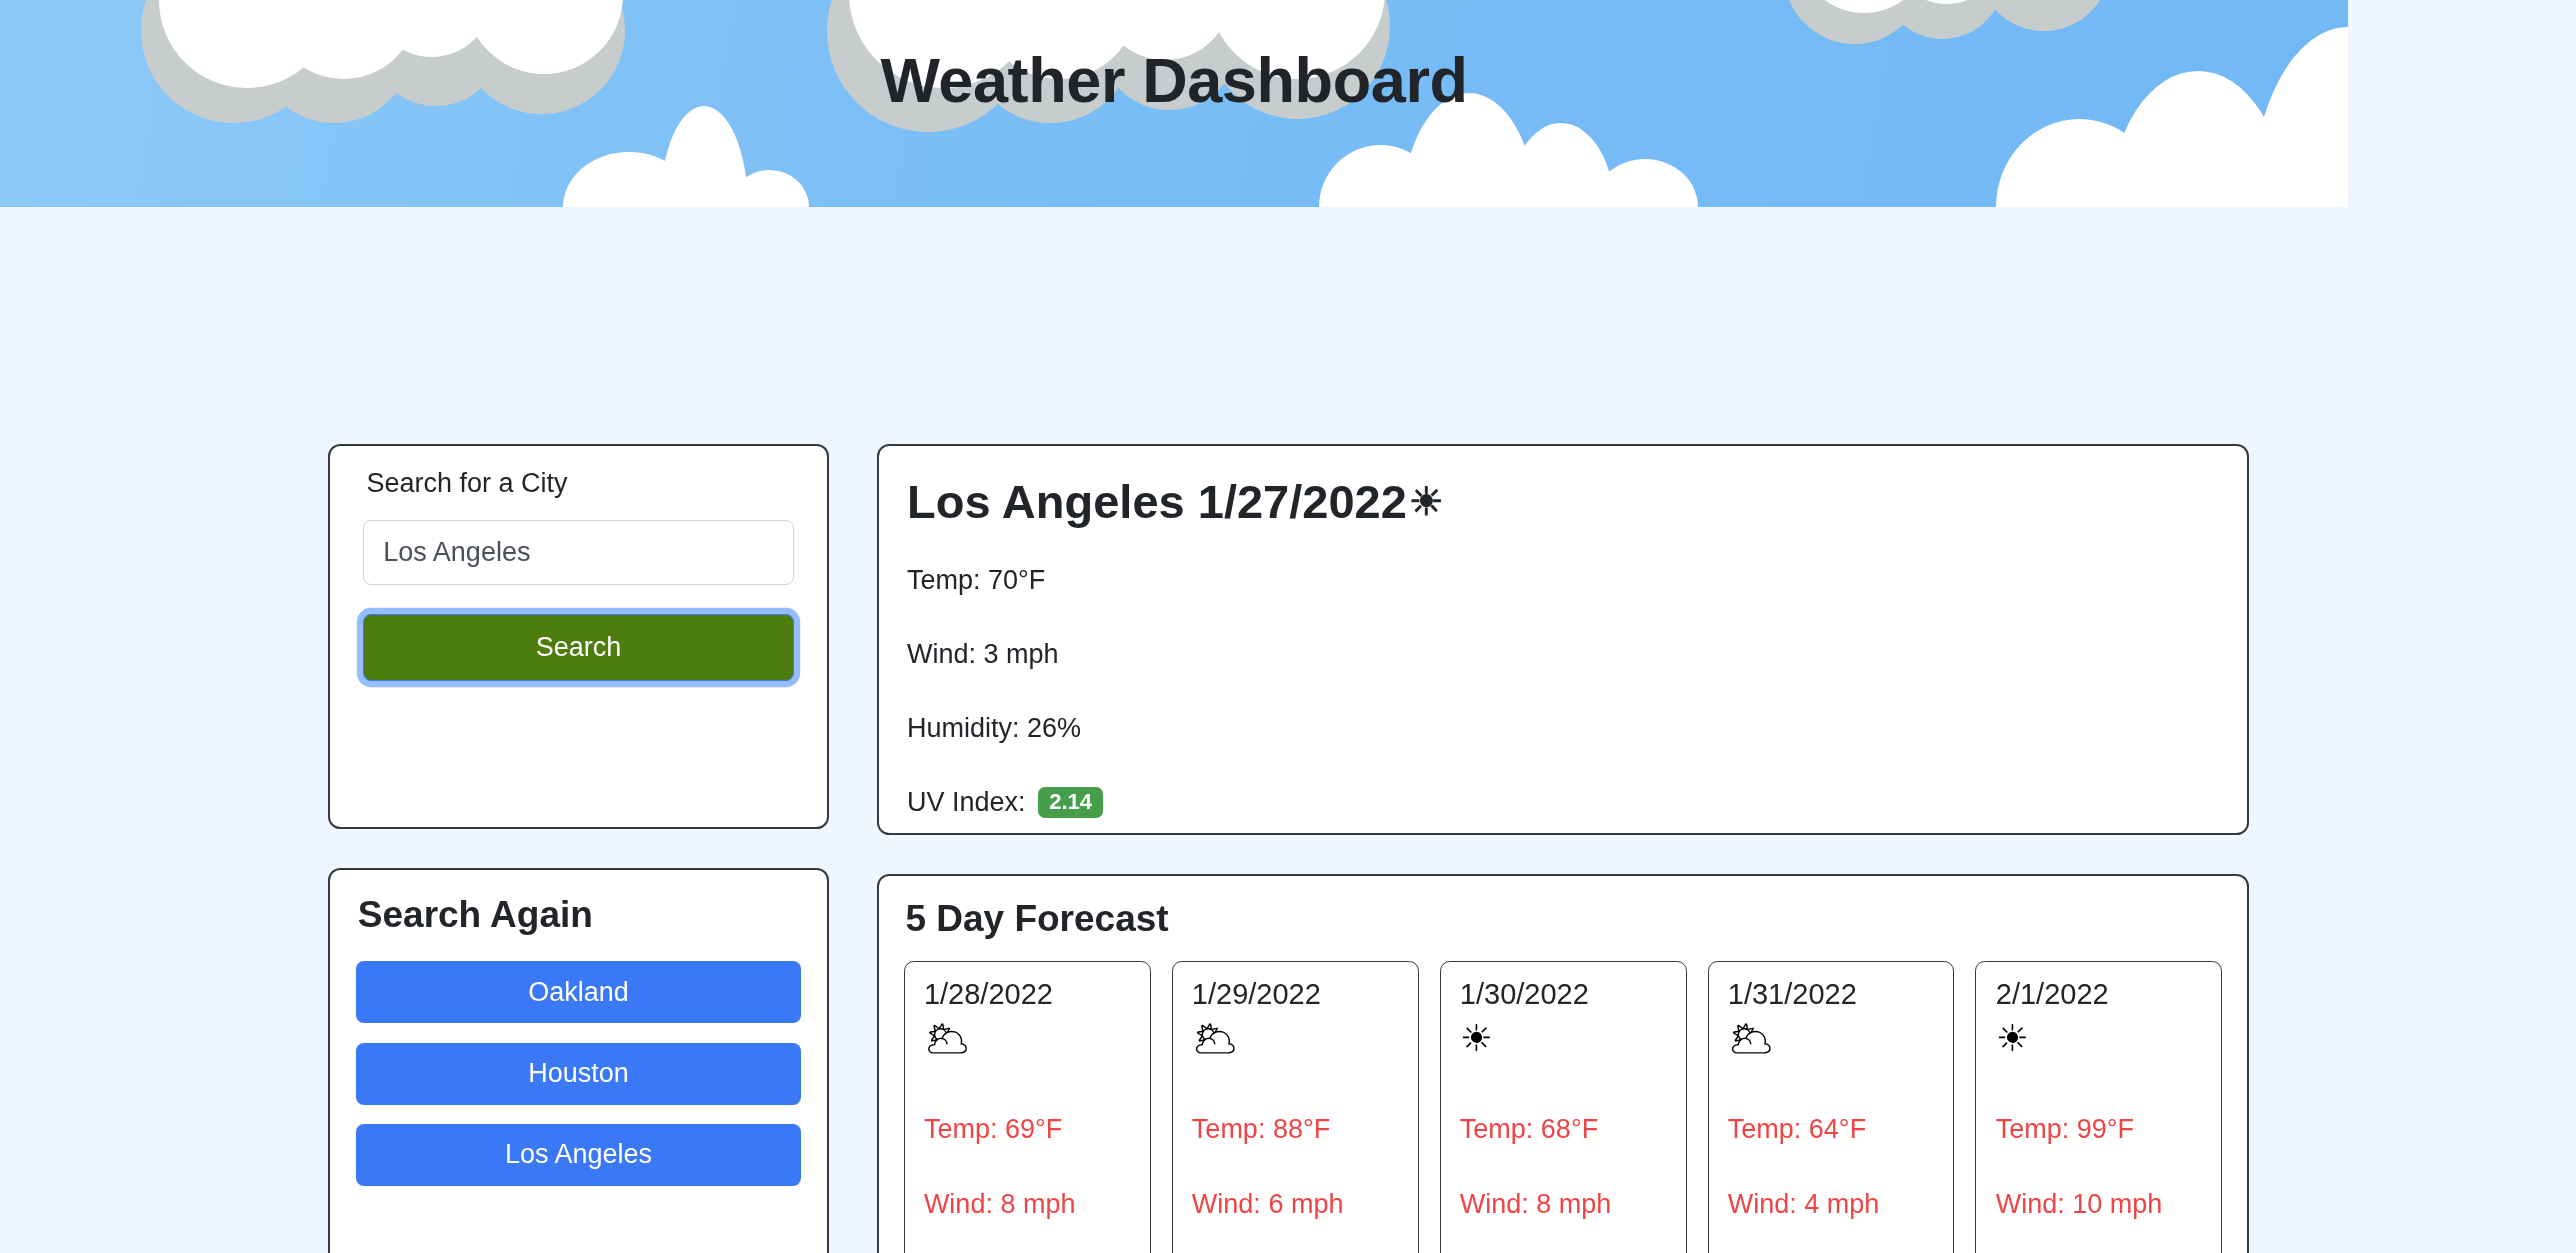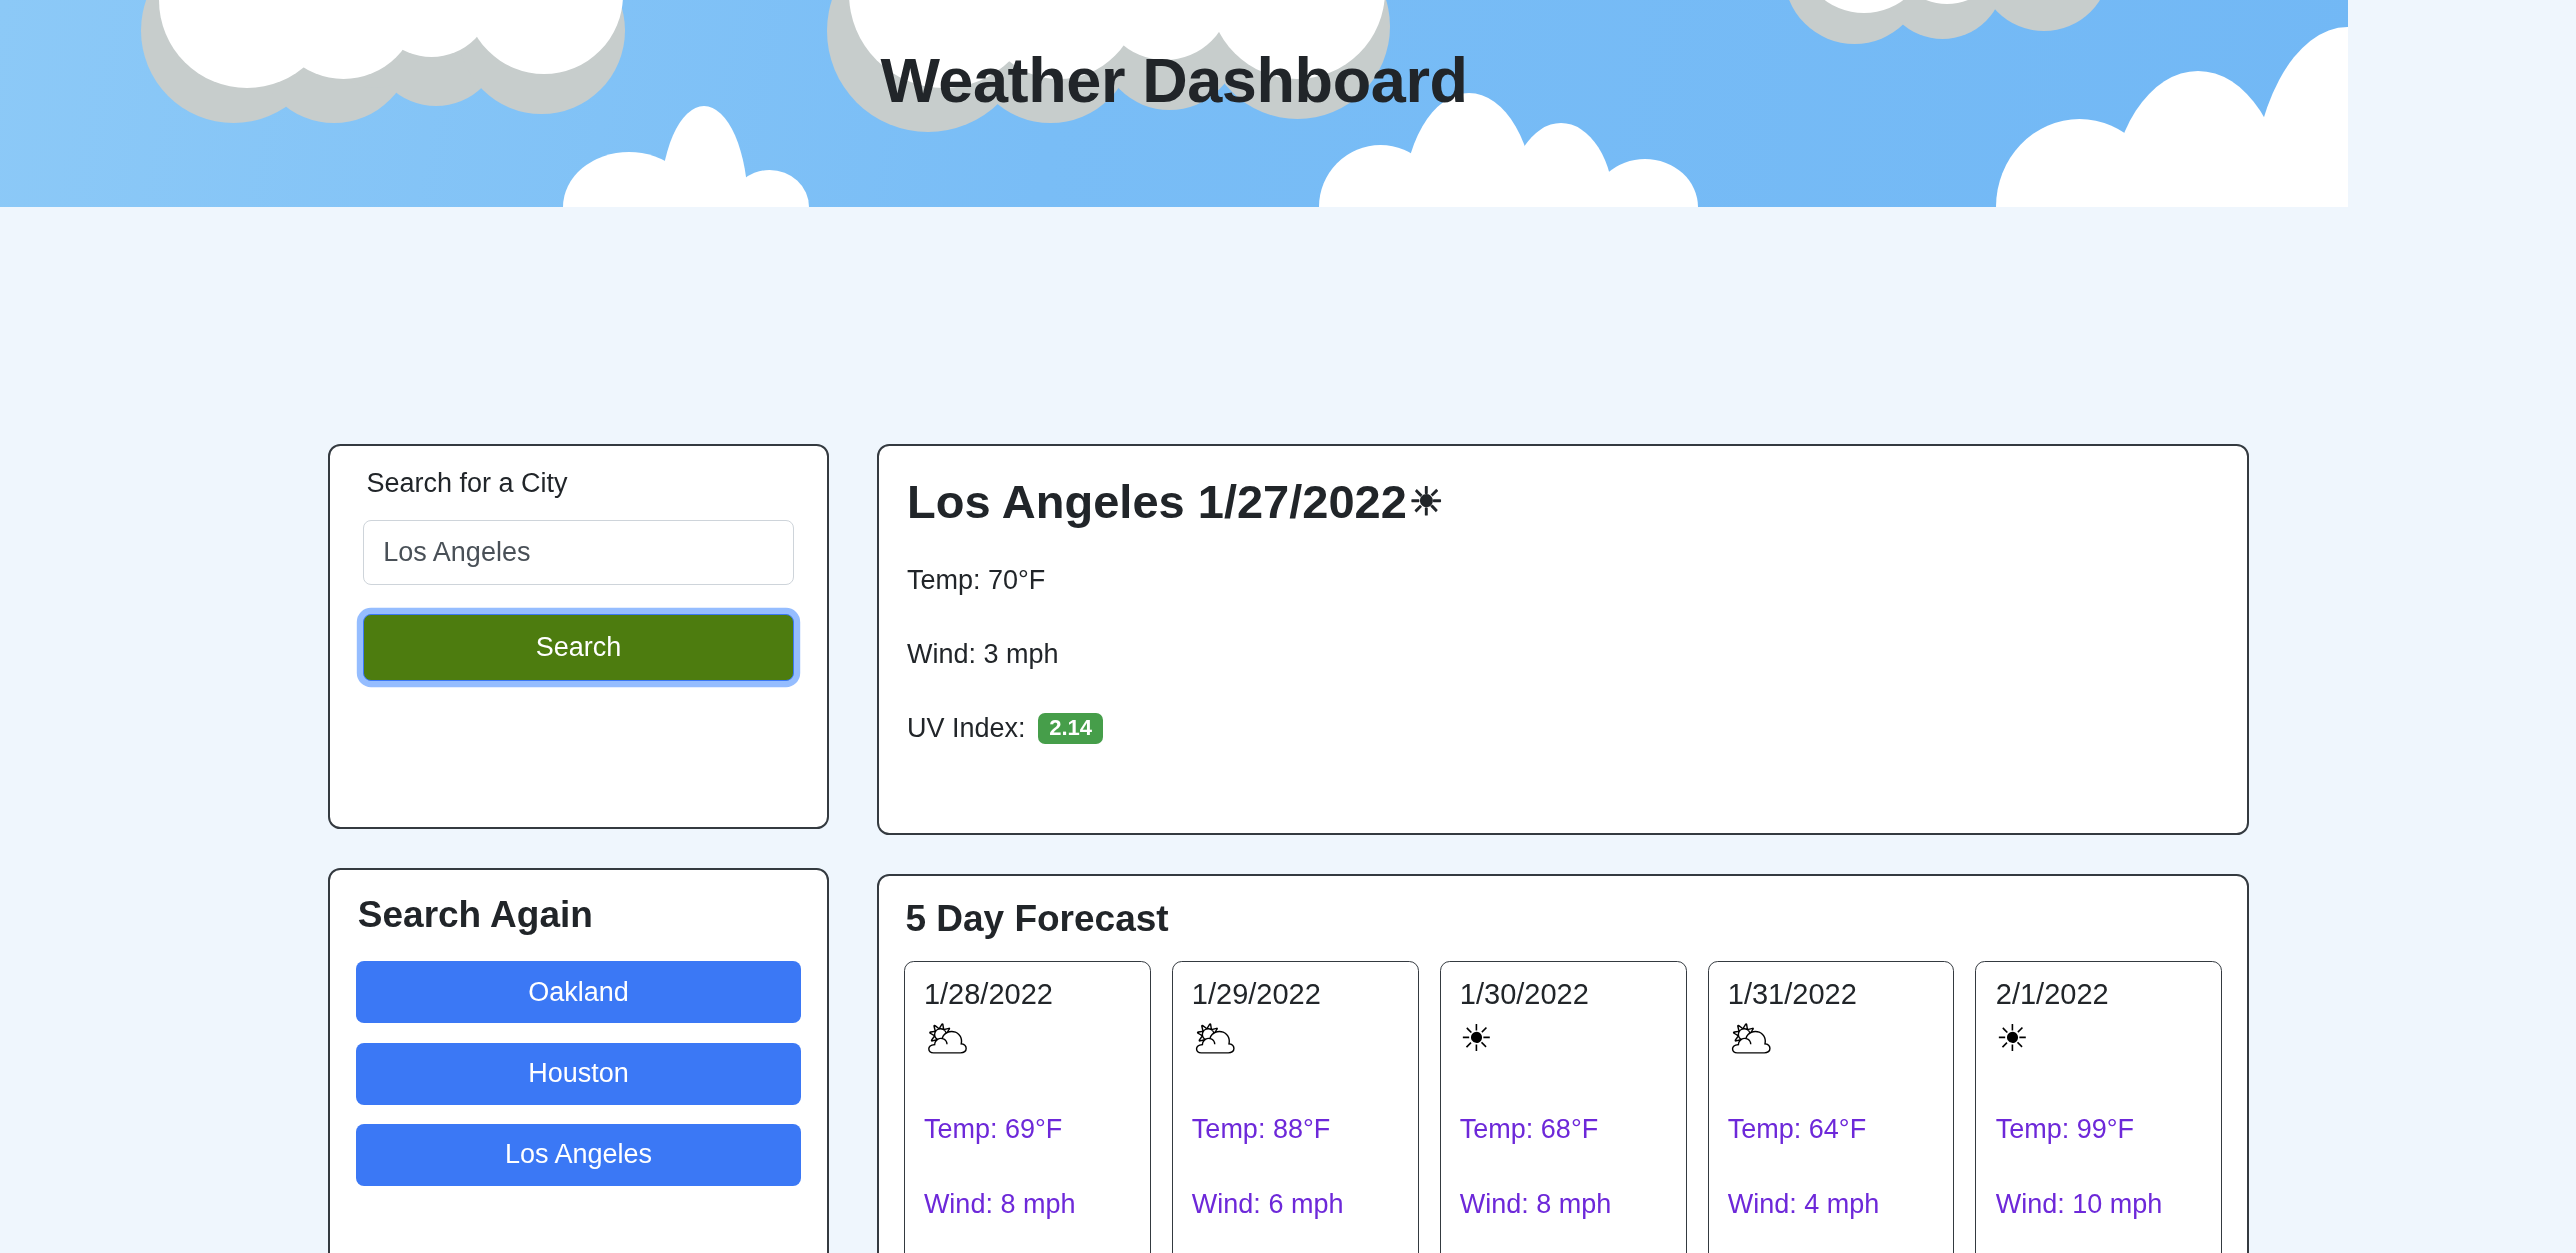--- a/index.html
+++ b/index.html
@@ -178,21 +178,21 @@
   }
   .day-date {
     font-size: 29px;
     color: #212529;
     margin: 0 0 8.8px 0;
     white-space: nowrap;
   }
   .day-icon { font-size: 37px; line-height: 1.1; margin-bottom: 53px; }
   .day-metric {
     font-size: 27px;
-    color: #6d28d9;
+    color: #ef4444;
     margin: 0 0 42px 0;
     line-height: 1.2;
   }
   .day-metric:last-child { margin-bottom: 0; }
 </style>
 </head>
 <body>
 
 <div class="banner">
 
@@ -290,20 +290,23 @@
           <span>Los Angeles 1/27/2022</span>
           <span class="current-icon">☀</span>
         </div>
         <div class="metric">
           <span>Temp: 70°F</span>
         </div>
         <div class="metric">
           <span>Wind: 3 mph</span>
         </div>
         <div class="metric">
+          <span>Humidity: 26%</span>
+        </div>
+        <div class="metric">
           <span>UV Index:</span>
           <span class="uv-badge">2.14</span>
         </div>
       </div>
 
       <div class="card forecast-card">
         <div class="forecast-title">5 Day Forecast</div>
         <div class="forecast-row">
 
           <div class="day-card">

